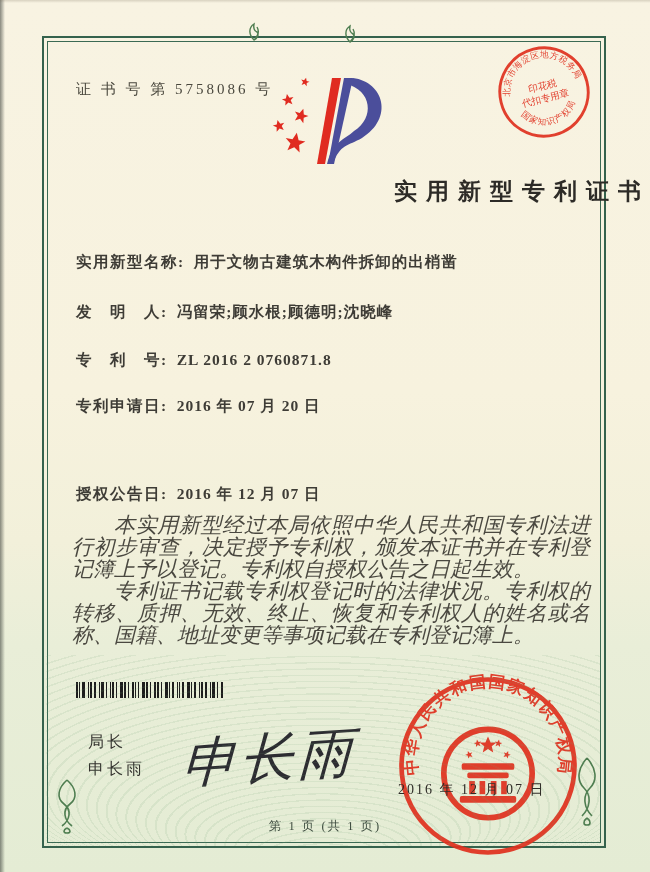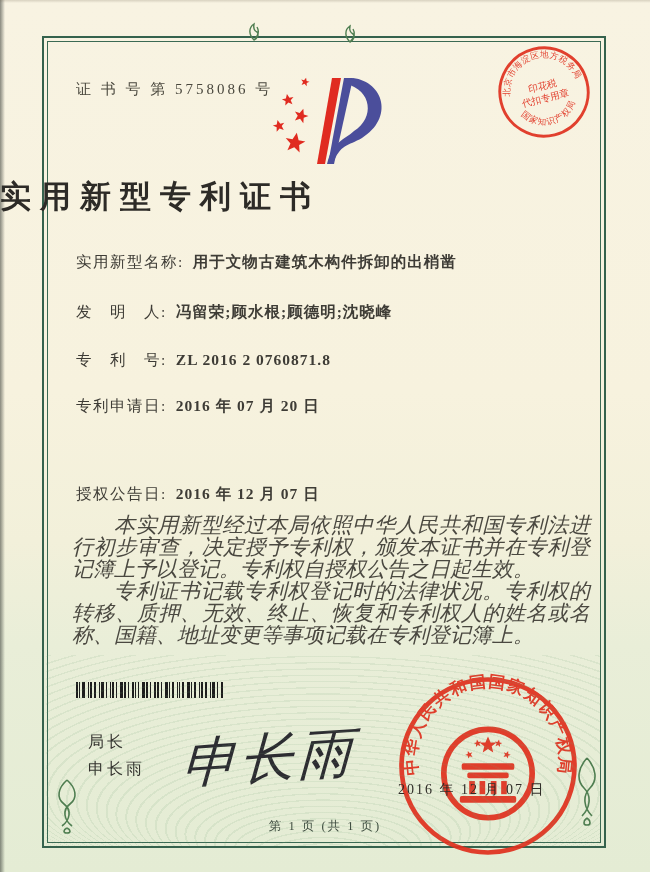--- a/index.html
+++ b/index.html
@@ -14,25 +14,25 @@
     background:linear-gradient(180deg,rgba(120,110,90,.25),rgba(120,110,90,0));z-index:9;}
   .waves{position:absolute;left:46px;right:50px;top:655px;bottom:26px;
     background:repeating-radial-gradient(ellipse 140% 70% at 50% 115%,rgba(110,160,115,.12) 0 1px,rgba(110,160,115,0) 1px 5px);
     pointer-events:none;}
   .frame-outer{position:absolute;left:42px;top:36px;right:44px;bottom:24px;border:2px solid #35624d;}
   .frame-inner{position:absolute;left:3px;top:3px;right:3px;bottom:3px;border:1px solid #3b6a54;}
 
   .cert-no{position:absolute;left:76px;top:80px;font-size:15px;letter-spacing:3px;color:#4a483e;}
   .logo{position:absolute;left:235px;top:70px;width:160px;height:106px;}
   .tax-stamp{position:absolute;left:496px;top:44px;width:96px;height:96px;transform:rotate(-14deg);opacity:.92;}
-  .title{position:absolute;left:0;right:0;top:176px;text-align:left;font-size:31px;font-weight:700;
+  .title{position:absolute;left:0;right:0;top:176px;text-align:right;font-size:23px;font-weight:700;
     letter-spacing:9px;color:#2d2b27;}
 
   .field{position:absolute;left:76px;right:70px;font-size:15.5px;color:#3e3c36;white-space:nowrap;}
-  .field .flabel{letter-spacing:1.5px;font-weight:400;text-align:right;}
+  .field .flabel{letter-spacing:1.5px;font-weight:700;text-align:right;}
   .field .fvalue{margin-left:9px;letter-spacing:1px;font-weight:600;}
   .f0{top:252px}.f1{top:302px}.f2{top:350px}.f3{top:396px}.f4{top:442px}.f5{top:484px}
 
   .body-text{position:absolute;left:72px;right:60px;top:514px;font-size:21px;line-height:22px;
     color:#4a4840;text-align:justify;font-style:italic;}
   .body-text p{margin:0;text-indent:2em;}
 
   .barcode{position:absolute;left:76px;top:682px;width:172px;height:16px;font-size:0;}
   .barcode i{display:inline-block;height:100%;background:#1d1d1d;vertical-align:top;}
 

